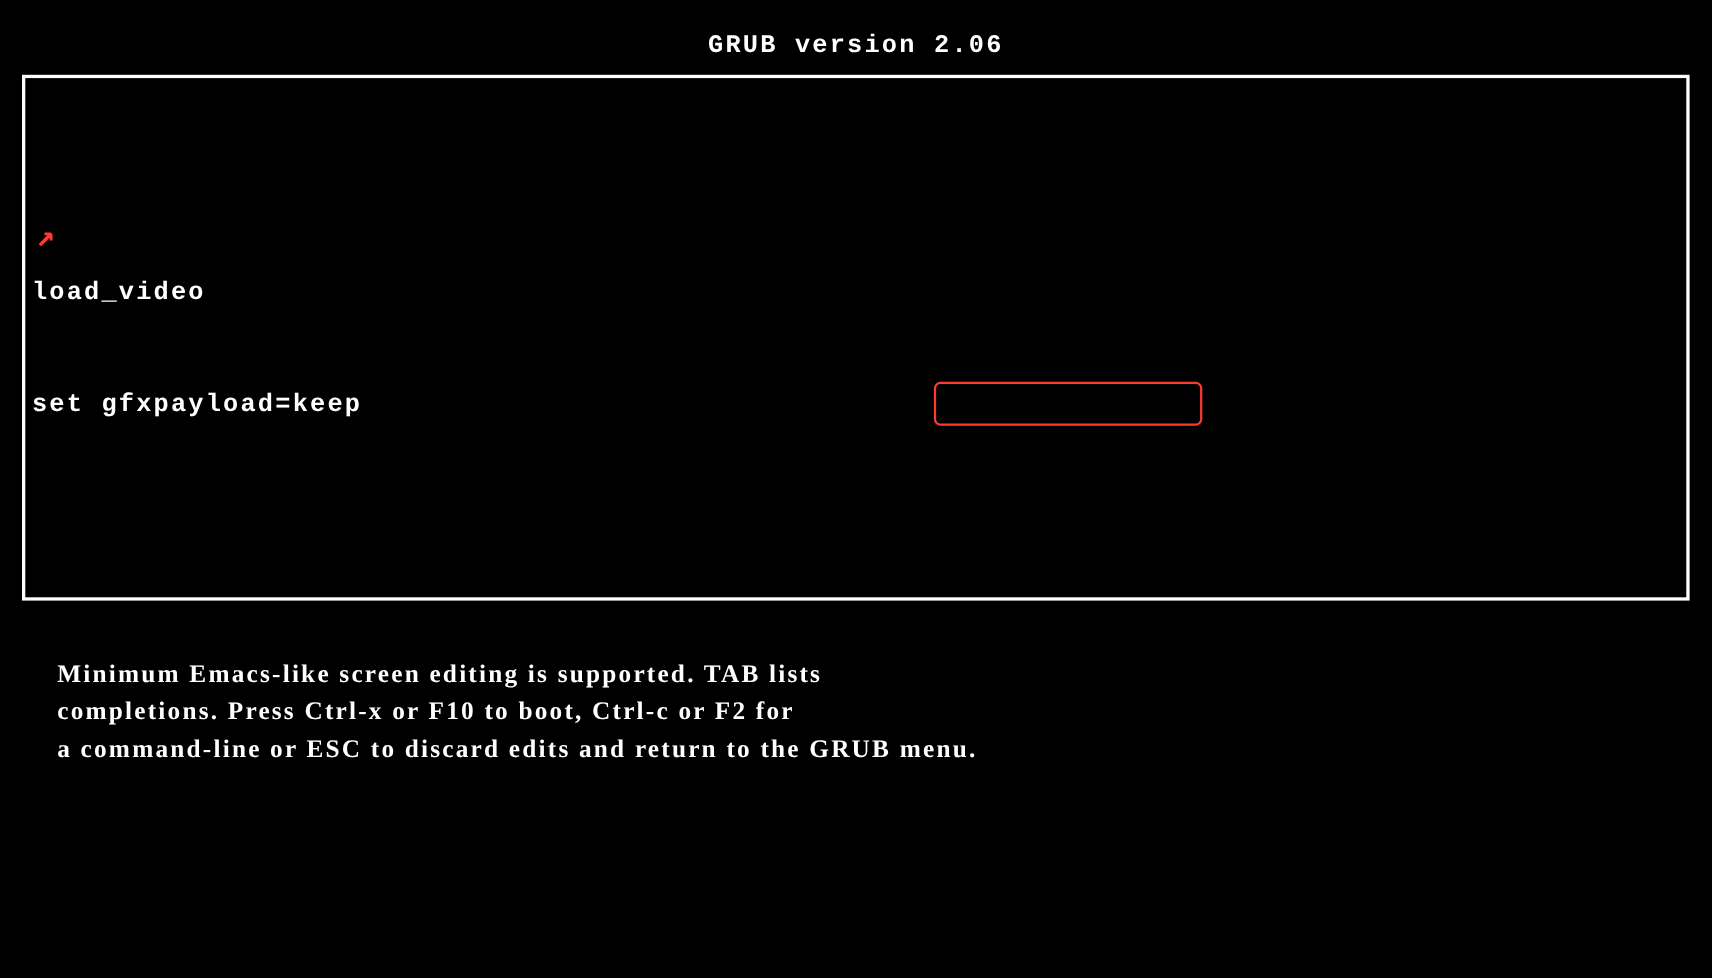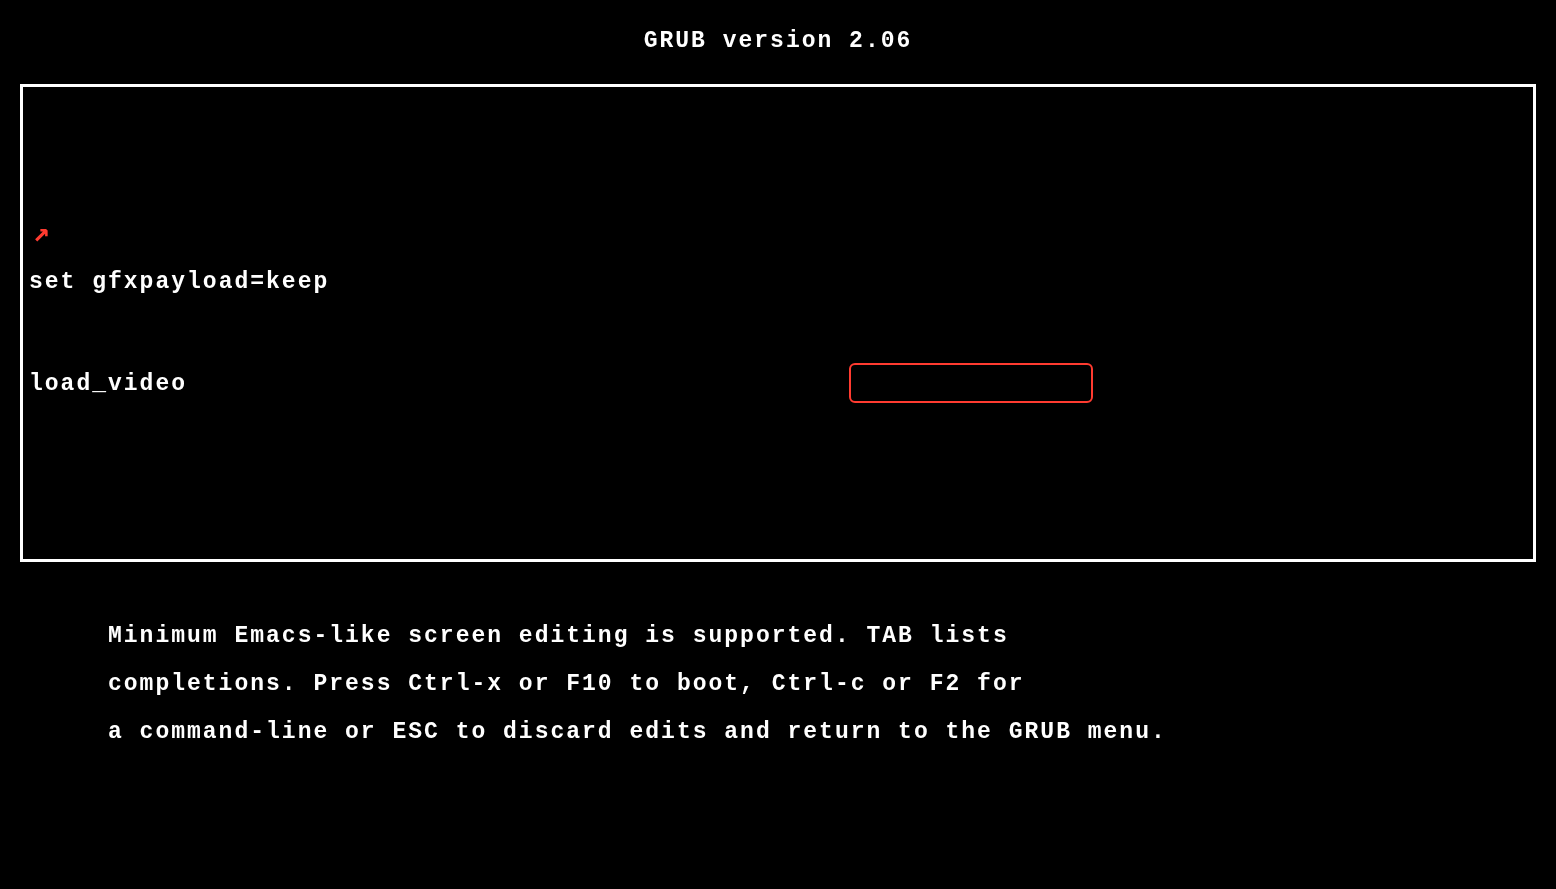--- a/index.html
+++ b/index.html
@@ -10,21 +10,21 @@
     font-size: 23px;
     width: 1556px;
     height: 889px;
     position: relative;
     letter-spacing: 2px;
     font-weight: bold;
   }
   .title {
     text-align: center;
     padding-top: 28px;
-    padding-bottom: 30px;
+    padding-bottom: 14px;
   }
   .editor-box {
     border: 3px solid #fff;
     margin: 0 20px;
     padding: 8px 6px;
     height: 478px;
     position: relative;
     white-space: pre;
     overflow: hidden;
     line-height: 34px;
@@ -40,35 +40,36 @@
     pointer-events: none;
   }
   .arrow {
     position: absolute;
     color: #ff3b30;
     font-size: 28px;
     left: 10px;
     pointer-events: none;
   }
   .help-text {
-    margin: 50px 100px 0 108px;
+    margin: 50px 100px 0 52px;
     white-space: pre-wrap;
-    line-height: 48px;
+    line-height: 34px;
+    font-family: Liberation Serif, serif;
   }
 </style>
 </head>
 <body>
 
 <div class="title">GRUB version 2.06</div>
 
 <div class="editor-box">
   <span class="arrow" style="top:130px;">↗</span>
   <div class="editor-content">
+    <div>load_video</div>
     <div>set gfxpayload=keep</div>
-    <div>load_video</div>
     
     
     
     
     <div class="highlight-box" style="top:166px; left:820px; width:244px; height:40px;"></div>
   </div>
 </div>
 
 <div class="help-text">Minimum Emacs-like screen editing is supported. TAB lists
 completions. Press Ctrl-x or F10 to boot, Ctrl-c or F2 for

